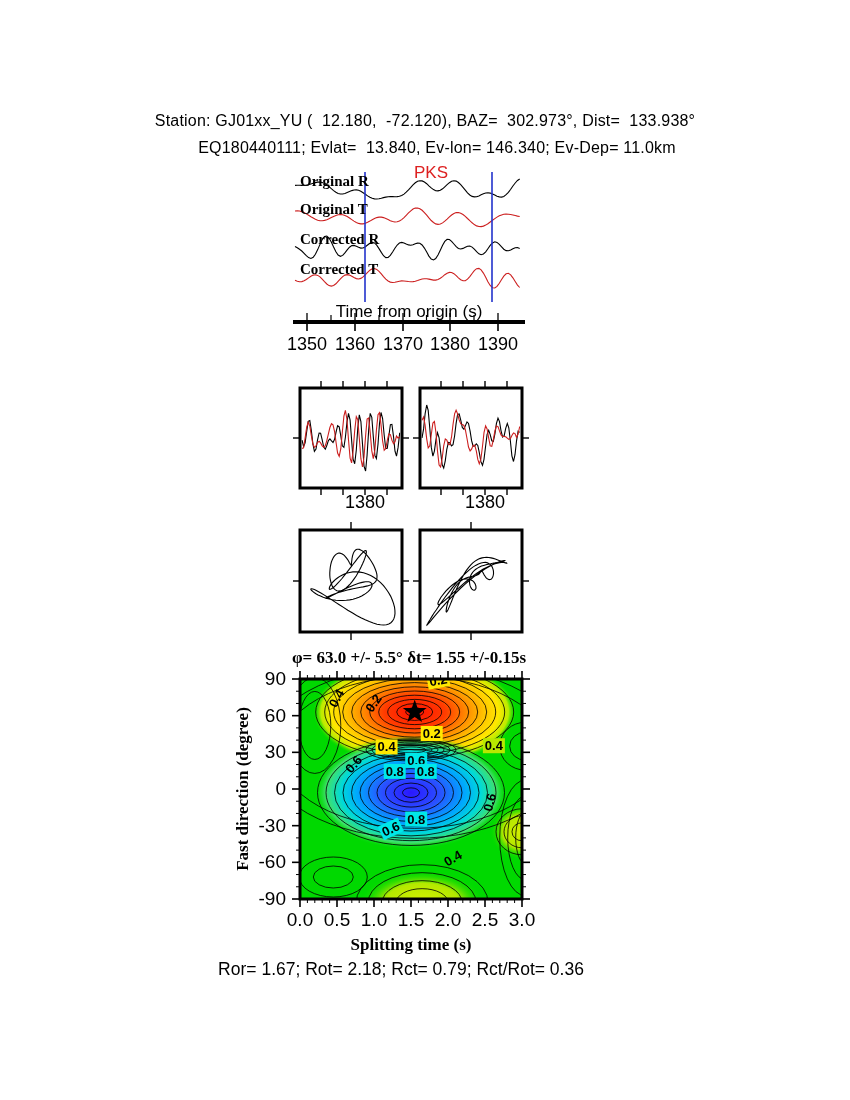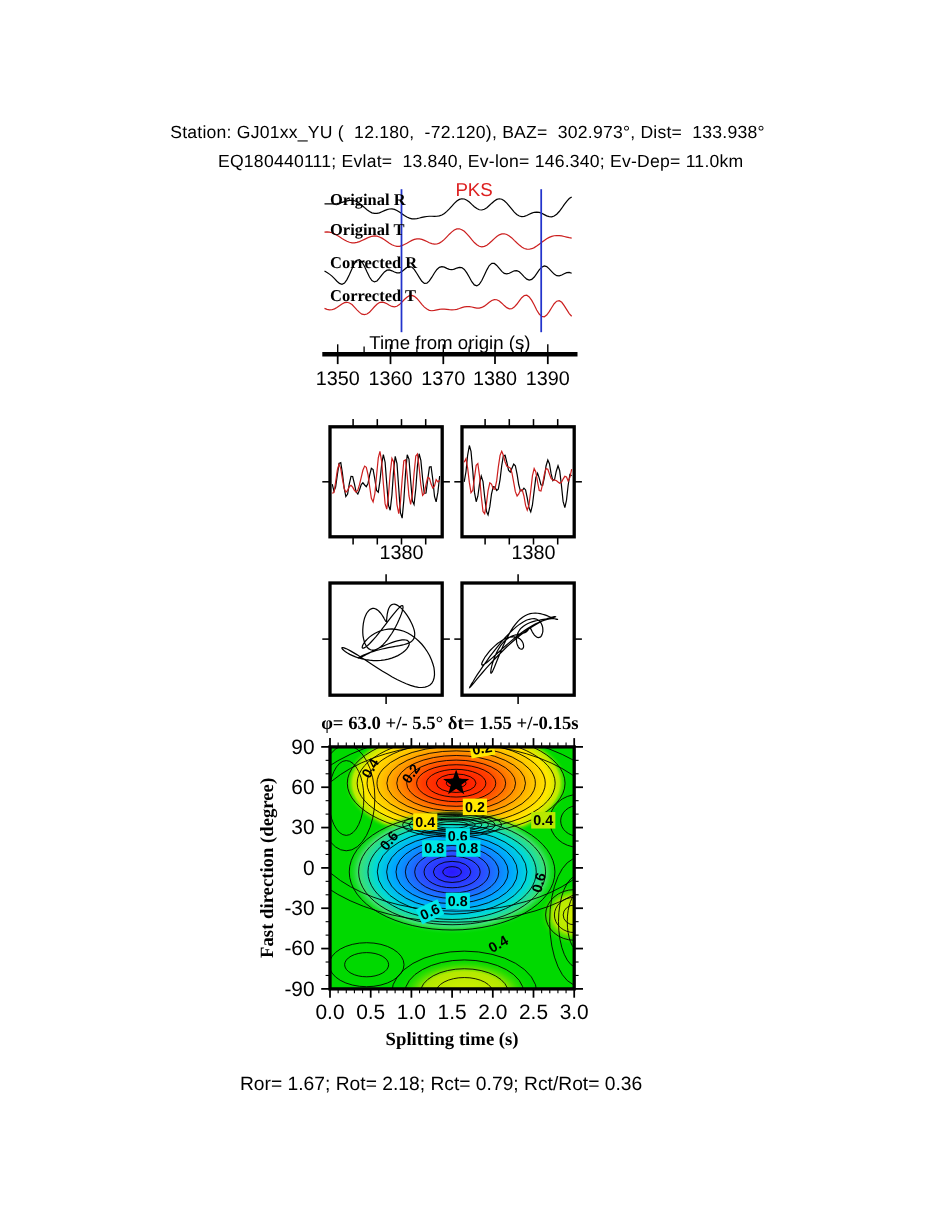--- a/index.html
+++ b/index.html
@@ -370,13 +370,13 @@
     <text x="34" y="57.666666666666664" fill="#000" font-size="19" text-anchor="end">60</text>
     <text x="34" y="94.33333333333333" fill="#000" font-size="19" text-anchor="end">30</text>
     <text x="34" y="131" fill="#000" font-size="19" text-anchor="end">0</text>
     <text x="34" y="167.66666666666666" fill="#000" font-size="19" text-anchor="end">-30</text>
     <text x="34" y="204.33333333333334" fill="#000" font-size="19" text-anchor="end">-60</text>
     <text x="34" y="241" fill="#000" font-size="19" text-anchor="end">-90</text>
   </svg>
 
 <div class="cpoint serifb xlab" style="left:411px;top:945px;">Splitting time (s)</div>
 
-<div class="cpoint footer" style="left:401px;top:969px;margin-top:16px;">Ror= 1.67; Rot= 2.18; Rct= 0.79; Rct/Rot= 0.36</div>
+<div class="cpoint footer" style="left:401px;top:969px;">Ror= 1.67; Rot= 2.18; Rct= 0.79; Rct/Rot= 0.36</div>
 
 </body></html>

